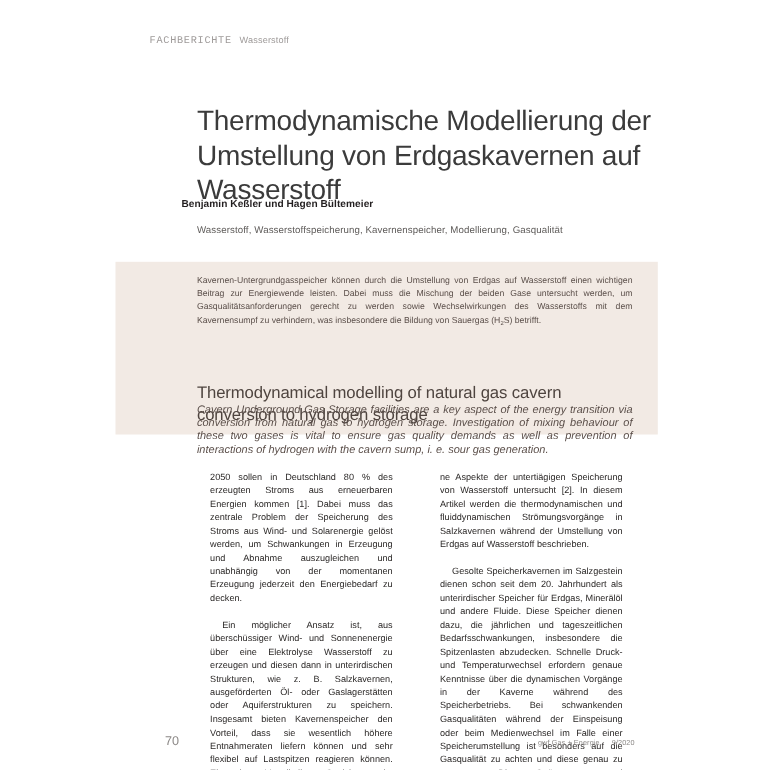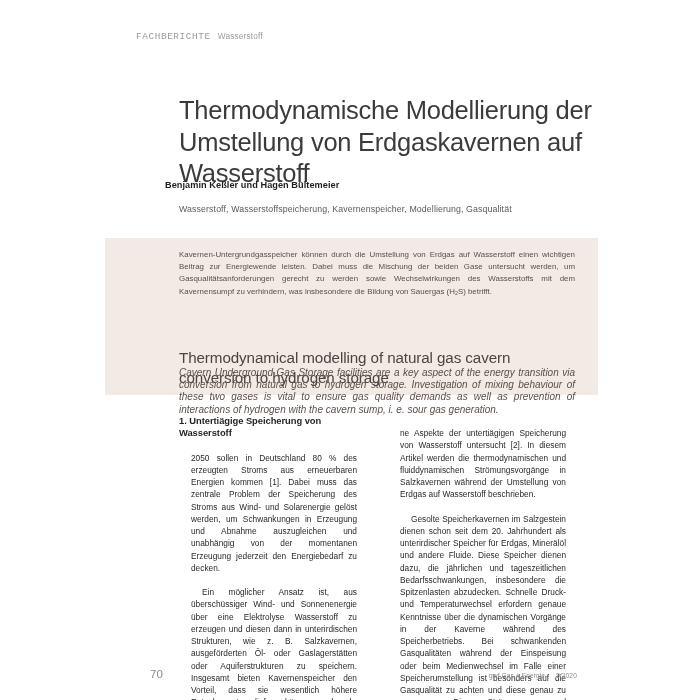--- a/index.html
+++ b/index.html
@@ -188,21 +188,20 @@
   <div class="keywords">Wasserstoff, Wasserstoffspeicherung, Kavernenspeicher, Modellierung, Gasqualität</div>
 
   <div class="abstract-panel">
     <div class="abs-de">Kavernen-Untergrundgasspeicher können durch die Umstellung von Erdgas auf Wasserstoff einen wichtigen Beitrag zur Energiewende leisten. Dabei muss die Mischung der beiden Gase untersucht werden, um Gasqualitätsanforderungen gerecht zu werden sowie Wechselwirkungen des Wasserstoffs mit dem Kavernensumpf zu verhindern, was insbesondere die Bildung von Sauergas (H<sub>2</sub>S) betrifft.</div>
     <div class="abs-en-title">Thermodynamical modelling of natural gas cavern conversion to hydrogen storage</div>
     <div class="abs-en">Cavern Underground Gas Storage facilities are a key aspect of the energy transition via conversion from natural gas to hydrogen storage. Investigation of mixing behaviour of these two gases is vital to ensure gas quality demands as well as prevention of interactions of hydrogen with the cavern sump, i. e. sour gas generation.</div>
   </div>
 
   <div class="body-cols">
     <div class="col">
-      <h2 class="sec-heading">1. Untertiägige Speicherung von Wasserstoff</h2>
       <p>2050 sollen in Deutschland 80 % des erzeugten Stroms aus erneuerbaren Energien kommen [1]. Dabei muss das zentrale Problem der Speicherung des Stroms aus Wind- und Solarenergie gelöst werden, um Schwankungen in Erzeugung und Abnahme auszugleichen und unabhängig von der momentanen Erzeugung jederzeit den Energiebedarf zu decken.</p>
       <p class="indent">Ein möglicher Ansatz ist, aus überschüssiger Wind- und Sonnenenergie über eine Elektrolyse Wasserstoff zu erzeugen und diesen dann in unterirdischen Strukturen, wie z. B. Salzkavernen, ausgeförderten Öl- oder Gaslagerstätten oder Aquiferstrukturen zu speichern. Insgesamt bieten Kavernenspeicher den Vorteil, dass sie wesentlich höhere Entnahmeraten liefern können und sehr flexibel auf Lastspitzen reagieren können. Ein weiterer Vorteil dieses Speichertyps ist die geringere mikrobielle Belastung, wodurch beispielsweise Gasumwandlungsprozesse auf ein Minimum reduziert werden können. Im Rahmen verschiedener Forschungsprojekte, wie beispielsweise „H – UGS“ und „H – Forschungskaverne“, werden verschiede-</p>
     </div>
     <div class="col">
       <p>ne Aspekte der untertiägigen Speicherung von Wasserstoff untersucht [2]. In diesem Artikel werden die thermodynamischen und fluiddynamischen Strömungsvorgänge in Salzkavernen während der Umstellung von Erdgas auf Wasserstoff beschrieben.</p>
       <p class="indent">Gesolte Speicherkavernen im Salzgestein dienen schon seit dem 20. Jahrhundert als unterirdischer Speicher für Erdgas, Minerälöl und andere Fluide. Diese Speicher dienen dazu, die jährlichen und tageszeitlichen Bedarfsschwankungen, insbesondere die Spitzenlasten abzudecken. Schnelle Druck- und Temperaturwechsel erfordern genaue Kenntnisse über die dynamischen Vorgänge in der Kaverne während des Speicherbetriebs. Bei schwankenden Gasqualitäten während der Einspeisung oder beim Medienwechsel im Falle einer Speicherumstellung ist besonders auf die Gasqualität zu achten und diese genau zu messen. Die Strömungs- und Vermischungsvorgänge in Bezug auf Methan und Wasserstoff sind bisher in Salzkavernen noch nicht untersucht worden.</p>
       <p class="indent">Die Herstellung von Salzkavernen erfolgt durch Solen von unterirdischen Salzsstöcken, d. h. Injektion von Süßwasser, welches sich mit dem Salz aufättigt, und Förde-</p>
     </div>
   </div>
 

